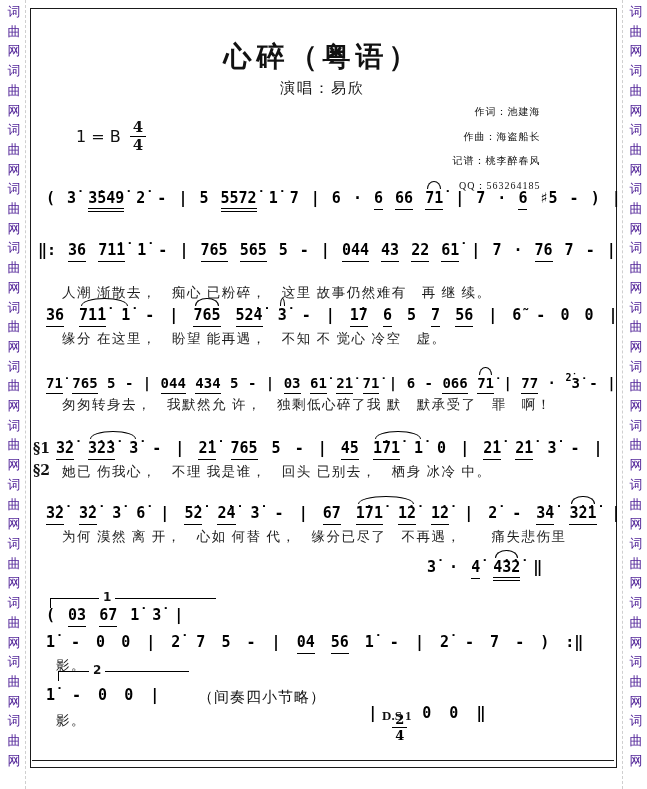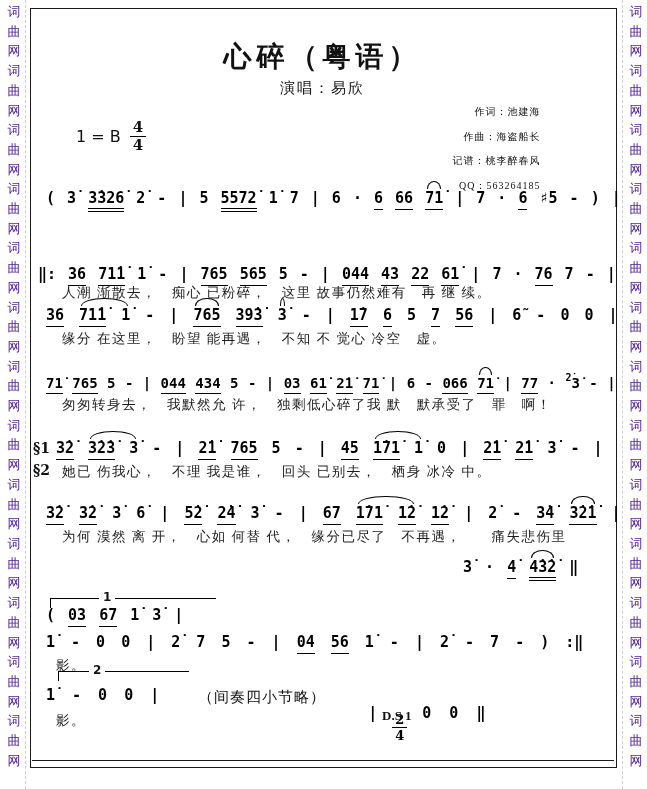--- a/index.html
+++ b/index.html
@@ -69,40 +69,40 @@
   </div>
 
   <div class="abs keyline">
     <span>1 = B</span>
     <span class="frac">
       <span class="ft">4</span>
       <span class="fb">4</span>
     </span>
   </div>
 
-  <div class="notes" style="left:46px;top:189px;word-spacing:3px;">( 3̇ <span class="u2">3̇326̇</span> 2̇ - | 5 <span class="u2">5572̇</span> 1̇ 7 | 6 · <span class="u1">6</span> <span class="u1">66</span> <span class="arc"><span class="u1">71̇</span></span> | 7 · <span class="u1">6</span> ♯5 - ) |</div>
+  <div class="notes" style="left:46px;top:189px;word-spacing:3px;">( 3̇ <span class="u2">3̇549̇</span> 2̇ - | 5 <span class="u2">5572̇</span> 1̇ 7 | 6 · <span class="u1">6</span> <span class="u1">66</span> <span class="arc"><span class="u1">71̇</span></span> | 7 · <span class="u1">6</span> ♯5 - ) |</div>
 
-  <div class="notes" style="left:38px;top:241px;word-spacing:3px;margin-top:24px;">‖: <span class="u1">36</span> <span class="u1">71̇1̇</span> 1̇ - | <span class="u1">765</span> <span class="u1">565</span> 5 - | <span class="u1">044</span> <span class="u1">43</span> <span class="u1">22</span> <span class="u1">61̇</span> | 7 · <span class="u1">76</span> 7 - |</div>
+  <div class="notes" style="left:38px;top:241px;word-spacing:3px;">‖: <span class="u1">36</span> <span class="u1">71̇1̇</span> 1̇ - | <span class="u1">765</span> <span class="u1">565</span> 5 - | <span class="u1">044</span> <span class="u1">43</span> <span class="u1">22</span> <span class="u1">61̇</span> | 7 · <span class="u1">76</span> 7 - |</div>
   <div class="lyr" style="left:62px;top:264px;margin-top:20px;">人潮 渐散去，　痴心 已粉碎，　这里 故事仍然难有　再 继 续。</div>
 
-  <div class="notes" style="left:46px;top:306px;word-spacing:6px;"><span class="u1">36</span> <span class="arc"><span class="u1">71̇1̇</span> 1̇</span> - | <span class="arc"><span class="u1">765</span></span> <span class="u1">39̇3̇</span> <span class="arc">3̇</span> - | <span class="u1">1̇7</span> <span class="u1">6</span> 5 <span class="u1">7</span> <span class="u1">56</span> | 6̃ - 0 0 |</div>
+  <div class="notes" style="left:46px;top:306px;word-spacing:6px;"><span class="u1">36</span> <span class="arc"><span class="u1">71̇1̇</span> 1̇</span> - | <span class="arc"><span class="u1">765</span></span> <span class="u1">52̇4̇</span> <span class="arc">3̇</span> - | <span class="u1">1̇7</span> <span class="u1">6</span> 5 <span class="u1">7</span> <span class="u1">56</span> | 6̃ - 0 0 |</div>
   <div class="lyr" style="left:62px;top:330px;">缘分 在这里，　盼望 能再遇，　不知 不 觉心 冷空　虚。</div>
 
   <div class="notes" style="left:46px;top:372px;font-size:14px;word-spacing:1px;"><span class="u1">71̇</span> <span class="u1">765</span> 5 - | <span class="u1">044</span> <span class="u1">434</span> 5 - | <span class="u1">03</span> <span class="u1">61̇</span> <span class="u1">2̇1̇</span> <span class="u1">71̇</span> | 6 - <span class="u1">066</span> <span class="arc"><span class="u1">71̇</span></span> | <span class="u1">77</span> · <span class="grace">2̇</span>3̇ - |</div>
   <div class="lyr" style="left:62px;top:396px;">匆匆转身去，　我默然允 许，　独剩低心碎了我 默　默承受了　罪　啊！</div>
 
   <div class="segno" style="left:33px;top:440px;">§1</div>
   <div class="notes" style="left:56px;top:439px;word-spacing:5px;"><span class="u1">3̇2̇</span> <span class="arc"><span class="u1">3̇2̇3̇</span> 3̇</span> - | <span class="u1">2̇1̇</span> <span class="u1">765</span> 5 - | <span class="u1">45</span> <span class="arc"><span class="u1">1̇71̇</span> 1̇</span> 0 | <span class="u1">2̇1̇</span> <span class="u1">2̇1̇</span> 3̇ - |</div>
   <div class="segno" style="left:33px;top:462px;">§2</div>
   <div class="lyr" style="left:62px;top:463px;">她已 伤我心，　不理 我是谁，　回头 已别去，　栖身 冰冷 中。</div>
 
   <div class="notes" style="left:46px;top:504px;word-spacing:6px;"><span class="u1">3̇2̇</span> <span class="u1">3̇2̇</span> 3̇ 6̇ | <span class="u1">5̇2̇</span> <span class="u1">2̇4̇</span> 3̇ - | <span class="u1">67</span> <span class="arc"><span class="u1">1̇71̇</span> <span class="u1">1̇2̇</span></span> <span class="u1">1̇2̇</span> | 2̇ - <span class="u1">3̇4̇</span> <span class="arc"><span class="u1">3̇2̇1̇</span></span> |</div>
   <div class="lyr" style="left:62px;top:528px;">为何 漠然 离 开，　心如 何替 代，　缘分已尽了　不再遇，　　痛失悲伤里</div>
 
-  <div class="notes" style="left:463px;top:558px;word-spacing:4px;">3̇ · <span class="u1">4̇</span> <span class="arc"><span class="u2">4̇3̇2̇</span></span> ‖</div>
+  <div class="notes" style="left:427px;top:558px;word-spacing:4px;">3̇ · <span class="u1">4̇</span> <span class="arc"><span class="u2">4̇3̇2̇</span></span> ‖</div>
 
   <div class="volta" style="left:50px;top:598px;width:165px;">
     <span class="vnum" style="left:48px;">1</span>
   </div>
   <div class="notes" style="left:46px;top:606px;word-spacing:4px;">( <span class="u1">03</span> <span class="u1">67</span> 1̇ 3̇ |</div>
 
   <div class="notes" style="left:46px;top:633px;word-spacing:7px;">1̇ - 0 0 | 2̇ 7 5 - | <span class="u1">04</span> <span class="u1">56</span> 1̇ - | 2̇ - 7 - ) :‖</div>
   <div class="lyr" style="left:56px;top:657px;">影。</div>
 
   <div class="volta" style="left:58px;top:671px;width:130px;">

